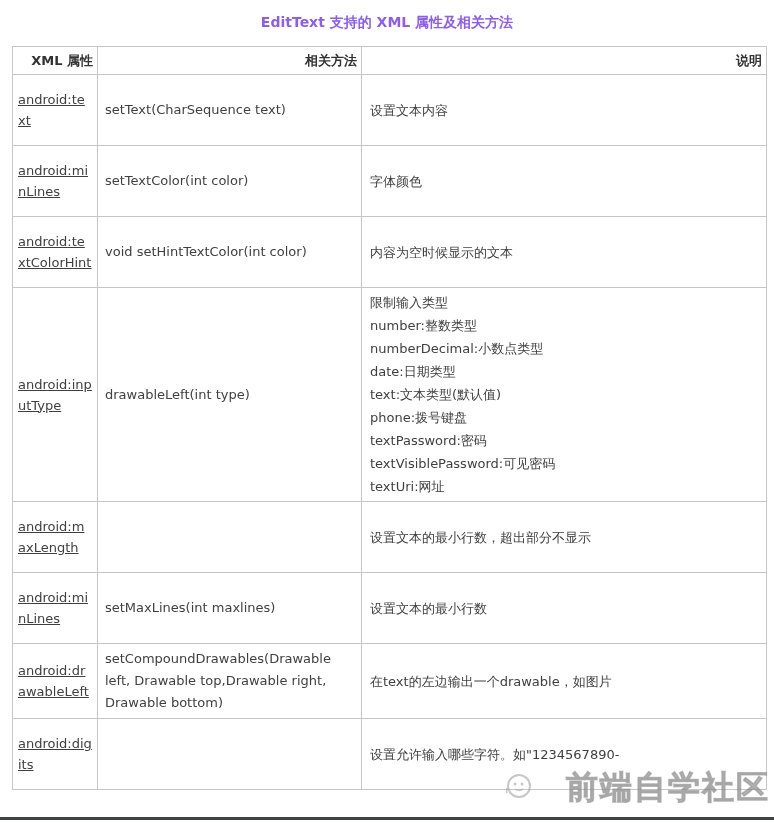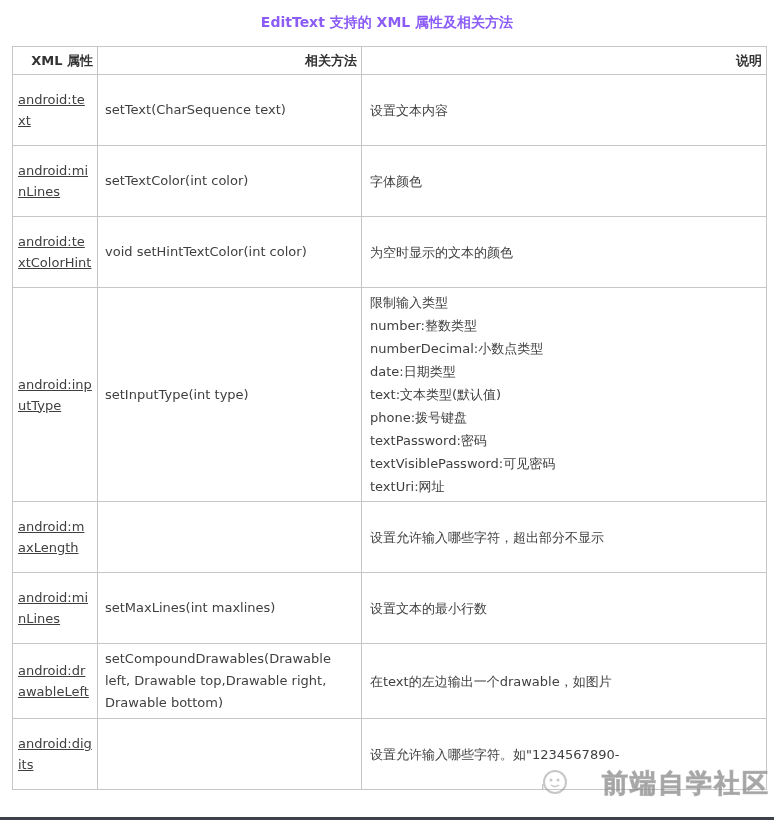--- a/index.html
+++ b/index.html
@@ -70,21 +70,21 @@
   tr.r10 td { height: 60px; }
   .watermark {
     position: absolute;
     right: 4px; top: 766px;
     display: flex;
     align-items: center;
     pointer-events: none;
   }
   .wm-logo { margin-right: 6px; opacity: 0.55; }
   .wm-text {
-    font-size: 26px;
+    font-size: 32px;
     font-weight: bold;
     color: rgba(128,128,128,0.45);
     letter-spacing: 2px;
     margin-left: 28px;
     -webkit-text-stroke: 1px rgba(140,140,140,0.55);
   }
   .bottom-divider {
     position: absolute;
     left: 0; top: 817px;
     width: 774px; height: 3px;
@@ -116,39 +116,39 @@
       <td class="c-desc">设置文本内容</td>
     </tr>
     <tr class="r1">
       <td class="c-attr">android:minLines</td>
       <td class="c-method">setTextColor(int color)</td>
       <td class="c-desc">字体颜色</td>
     </tr>
     <tr class="r3">
       <td class="c-attr">android:textColorHint</td>
       <td class="c-method">void setHintTextColor(int color)</td>
-      <td class="c-desc">为空时显示的文本的颜色</td>
+      <td class="c-desc">内容为空时候显示的文本</td>
     </tr>
     <tr class="r4">
       <td class="c-attr">android:inputType</td>
-      <td class="c-method">setInputType(int type)</td>
+      <td class="c-method">drawableLeft(int type)</td>
       <td class="c-desc">限制输入类型
 number:整数类型
 numberDecimal:小数点类型
 date:日期类型
 text:文本类型(默认值)
 phone:拨号键盘
 textPassword:密码
 textVisiblePassword:可见密码
 textUri:网址</td>
     </tr>
     <tr class="r5">
       <td class="c-attr">android:maxLength</td>
       <td class="c-method"></td>
-      <td class="c-desc">设置允许输入哪些字符，超出部分不显示</td>
+      <td class="c-desc">设置文本的最小行数，超出部分不显示</td>
     </tr>
     <tr class="r6">
       <td class="c-attr">android:minLines</td>
       <td class="c-method">setMaxLines(int maxlines)</td>
       <td class="c-desc">设置文本的最小行数</td>
     </tr>
     <tr class="r8">
       <td class="c-attr">android:drawableLeft</td>
       <td class="c-method">setCompoundDrawables(Drawable left, Drawable top,Drawable right, Drawable bottom)</td>
       <td class="c-desc">在text的左边输出一个drawable，如图片</td>

